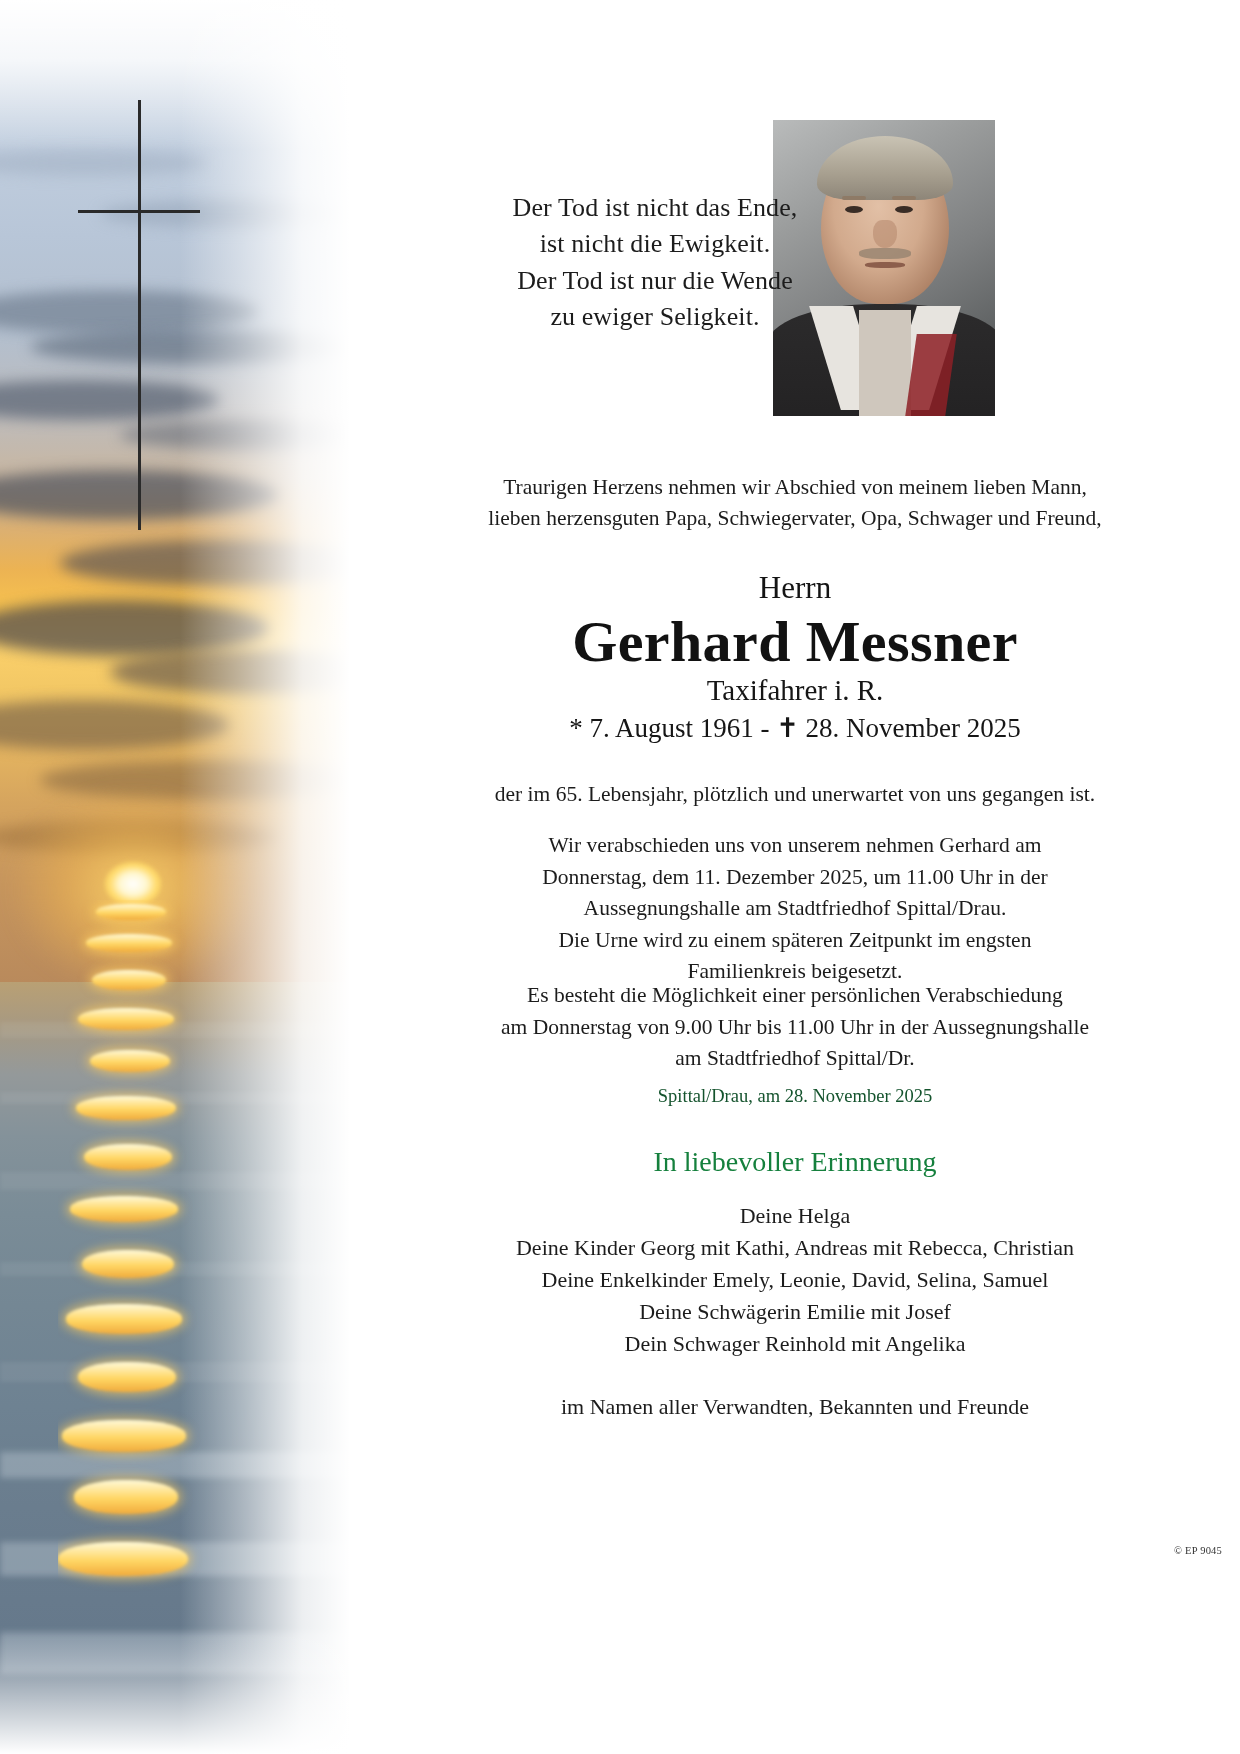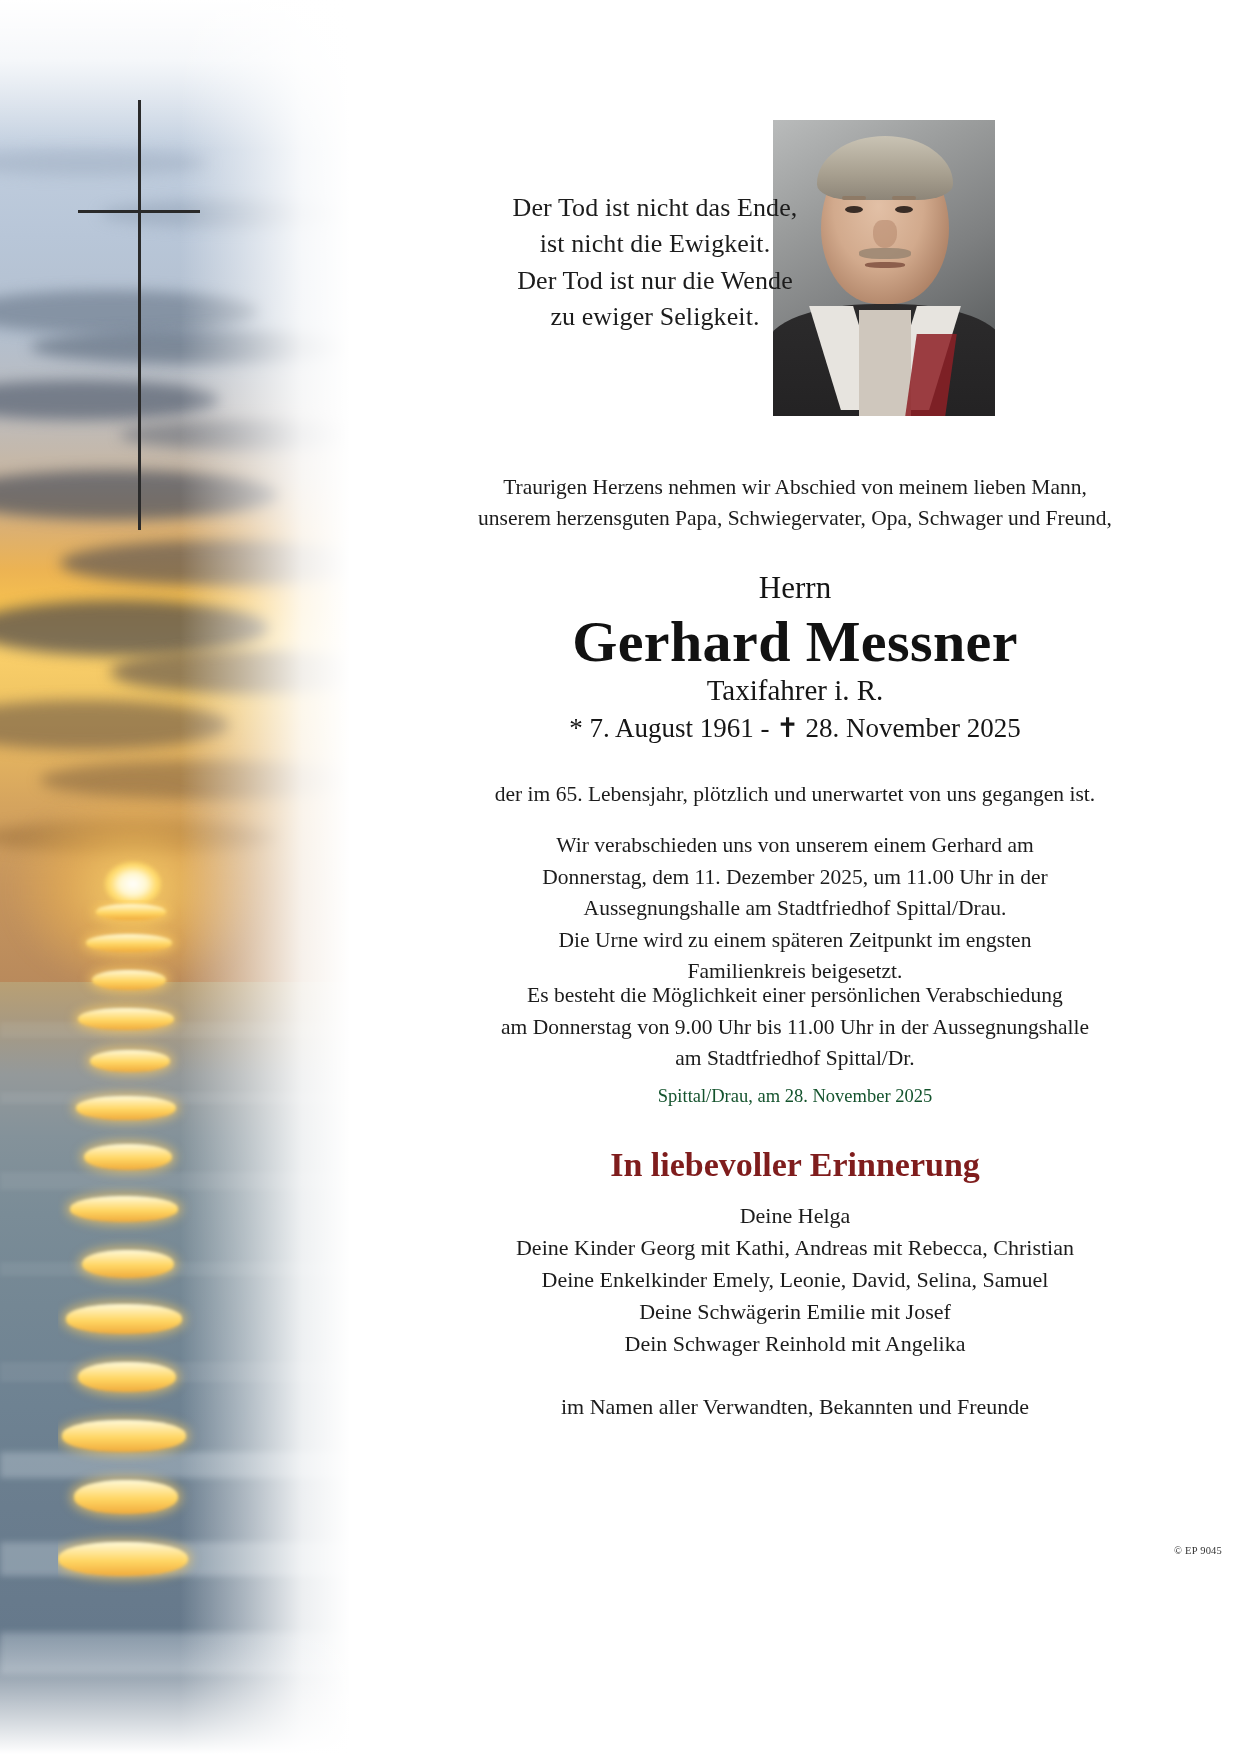--- a/index.html
+++ b/index.html
@@ -407,23 +407,22 @@
     font-size: 18.5px;
     color: #14532d;
   }
 
   .memory-title {
     position: absolute;
     left: 0;
     top: 1142px;
     width: 890px;
     text-align: center;
-    font-size: 34px;
-    color: #7f1d1d;
-    font-weight: bold;
+    font-size: 28px;
+    color: #15803d;
   }
 
   .survivors {
     position: absolute;
     left: 0;
     top: 1196px;
     width: 890px;
     text-align: center;
     font-size: 22px;
     line-height: 1.46;
@@ -546,32 +545,32 @@
 
     <div class="poem">
       <div>Der Tod ist nicht das Ende,</div>
       <div>ist nicht die Ewigkeit.</div>
       <div>Der Tod ist nur die Wende</div>
       <div>zu ewiger Seligkeit.</div>
     </div>
 
     <div class="lead">
       <div>Traurigen Herzens nehmen wir Abschied von meinem lieben Mann,</div>
-      <div>unserem herzensguten Papa, Schwiegervater, Opa, Schwager und Freund,</div>
+      <div>lieben herzensguten Papa, Schwiegervater, Opa, Schwager und Freund,</div>
     </div>
 
     <div class="herrn">Herrn</div>
     <div class="fullname">Gerhard Messner</div>
     <div class="profession">Taxifahrer i. R.</div>
     <div class="dates">* 7. August 1961 - ✝ 28. November 2025</div>
 
     <div class="age-line">der im 65. Lebensjahr, plötzlich und unerwartet von uns gegangen ist.</div>
 
     <div class="farewell">
-      <div>Wir verabschieden uns von unserem einem Gerhard am</div>
+      <div>Wir verabschieden uns von unserem nehmen Gerhard am</div>
       <div>Donnerstag, dem 11. Dezember 2025, um 11.00 Uhr in der</div>
       <div>Aussegnungshalle am Stadtfriedhof Spittal/Drau.</div>
       <div>Die Urne wird zu einem späteren Zeitpunkt im engsten</div>
       <div>Familienkreis beigesetzt.</div>
     </div>
 
     <div class="viewing">
       <div>Es besteht die Möglichkeit einer persönlichen Verabschiedung</div>
       <div>am Donnerstag von 9.00 Uhr bis 11.00 Uhr in der Aussegnungshalle</div>
       <div>am Stadtfriedhof Spittal/Dr.</div>

